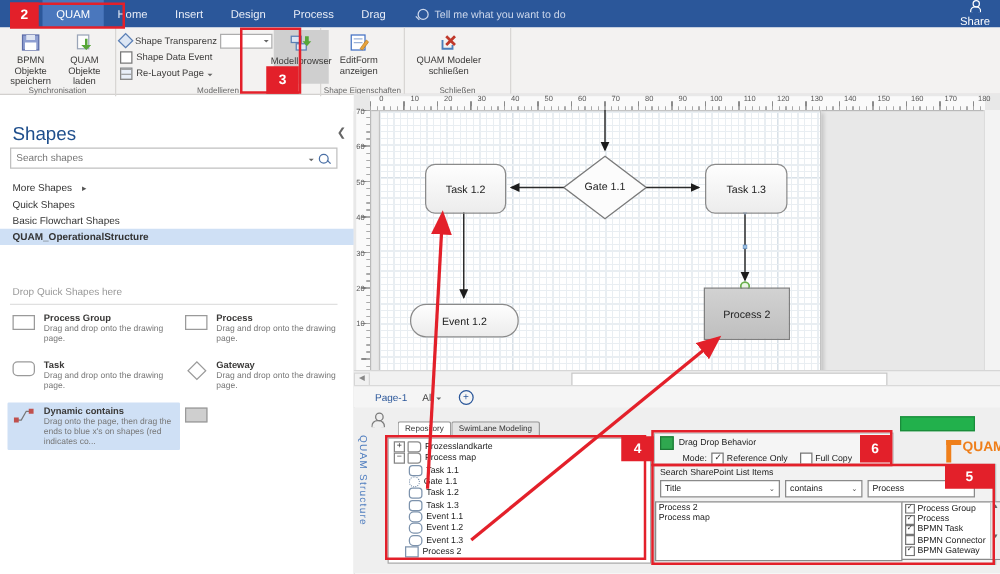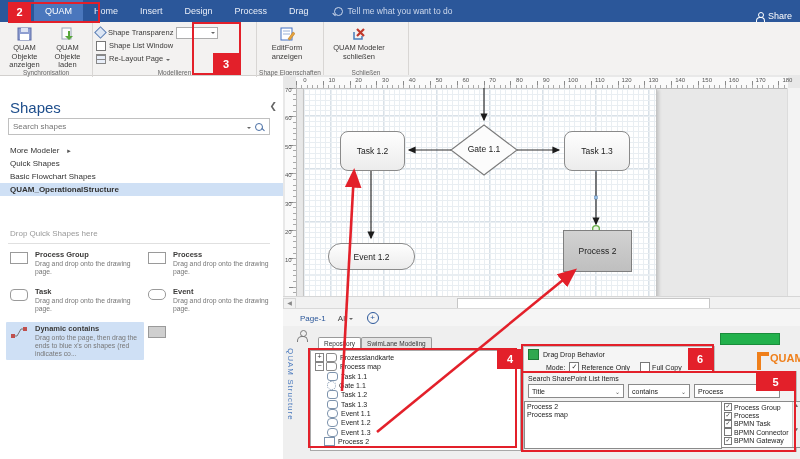--- a/index.html
+++ b/index.html
@@ -8,21 +8,21 @@
 
   
   .titlebar{position:absolute;left:0;top:0;width:800px;height:22px;background:#2b579a;
     display:flex;align-items:center;color:#fff;font-size:9px;}
   .tabs{display:flex;margin-left:34px;height:22px;align-items:center;}
   .tab{padding:0 11px;height:22px;line-height:22px;cursor:default;color:#e8edf7;}
   .tab.active{background:#466fa0;background:#4a77bd;color:#fff;}
   .tellme{display:flex;align-items:center;margin-left:14px;color:#cdd8ec;font-size:8.5px;gap:5px;}
   .mag{width:7px;height:7px;border:1.2px solid #cdd8ec;border-radius:50%;position:relative;display:inline-block;}
   .mag::after{content:"";position:absolute;left:-3px;top:6px;width:4px;height:1.2px;background:#cdd8ec;transform:rotate(45deg);}
-  .share{position:absolute;right:8px;top:0;height:32px;display:flex;align-items:center;gap:4px;font-size:9px;color:#fff;}
+  .share{position:absolute;right:8px;top:0;height:32px;display:flex;align-items:center;gap:4px;font-size:9px;color:#fff;flex-direction:column;}
   .person{width:8px;height:8px;position:relative;display:inline-block;}
   .person::before{content:"";position:absolute;left:2px;top:0;width:4px;height:4px;border:1px solid #fff;border-radius:50%;}
   .person::after{content:"";position:absolute;left:0;top:5px;width:7px;height:4px;border:1px solid #fff;border-bottom:none;border-radius:4px 4px 0 0;}
 
   
   .ribbon{position:absolute;left:0;top:22px;width:800px;height:53px;background:#f3f2f1;
     border-bottom:1px solid #d2d0ce;display:flex;font-size:7.5px;color:#3b3a39;}
   .rgroup{position:relative;height:53px;border-right:1px solid #d8d6d4;display:flex;align-items:flex-start;padding:2px 3px 0 3px;}
   .rgroup-label{position:absolute;bottom:1px;left:0;right:0;text-align:center;font-size:6.5px;color:#666;white-space:nowrap;}
   .bigbtn{width:44px;display:flex;flex-direction:column;align-items:center;text-align:center;padding-top:3px;line-height:1.15;cursor:default;}
@@ -186,48 +186,56 @@
   </div>
 
   <div class="ribbon">
     <div class="rgroup" style="width:86px;">
       <div class="bigbtn">
         <svg class="ric" width="15" height="14">
           <rect x="1" y="1" width="13" height="12" fill="#8f9fd1" stroke="#5c6ca8"></rect>
           <rect x="4" y="1" width="7" height="4" fill="#dfe5f2"></rect>
           <rect x="3" y="7" width="9" height="6" fill="#fff"></rect>
         </svg>
-        <span>QUAM Objekte anzeigen</span>
+        <span>BPMN Objekte speichern</span>
       </div>
       <div class="bigbtn">
         <svg class="ric" width="15" height="14">
           <rect x="2" y="1" width="9" height="11" fill="#fdfdfd" stroke="#9aa5b8"></rect>
           <path d="M10,4 L10,9 L7,9 L11,13 L15,9 L12,9 L12,4 Z" fill="#57a639" transform="translate(-2,0)"></path>
         </svg>
         <span>QUAM Objekte laden</span>
       </div>
       <div class="rgroup-label">Synchronisation</div>
     </div>
 
     <div class="rgroup" style="width:157px;">
       <div class="smallcol">
         <div class="smallrow">
           <span class="ic-diamond"></span>
           <span>Shape Transparenz</span>
           <span class="combo-empty"></span>
         </div>
         <div class="smallrow">
           <span class="cb"></span>
-          <span>Shape List Window</span>
+          <span>Shape Data Event</span>
         </div>
         <div class="smallrow">
           <span class="ic-grid"></span>
           <span>Re-Layout Page</span>
           <span class="caret-down"></span>
         </div>
+      </div>
+      <div class="bigbtn sel" style="margin-left:1px;">
+        <svg class="ric" width="18" height="15">
+          <rect x="1" y="2" width="8" height="5" fill="#dce6f4" stroke="#5b7fb4"></rect>
+          <rect x="5" y="8" width="8" height="5" fill="#dce6f4" stroke="#5b7fb4"></rect>
+          <path d="M12,2 L12,6 L10,6 L13.5,10 L17,6 L15,6 L15,2 Z" fill="#57a639"></path>
+        </svg>
+        <span>Modellbrowser</span>
       </div>
       <div class="rgroup-label">Modellieren</div>
     </div>
 
     <div class="rgroup" style="width:60px;">
       <div class="bigbtn" style="width:54px;">
         <svg class="ric" width="15" height="14">
           <rect x="1" y="1" width="11" height="12" fill="#fff" stroke="#4472c4"></rect>
           <line x1="3" y1="4" x2="10" y2="4" stroke="#9ab2d8"></line>
           <line x1="3" y1="7" x2="10" y2="7" stroke="#9ab2d8"></line>
@@ -254,21 +262,21 @@
 
   <div class="shapes-panel">
     <div class="sp-title">Shapes</div>
     <div class="sp-collapse">❮</div>
     <div class="sp-search">
       <input type="text" placeholder="Search shapes" style="">
       <span class="caret-down"></span>
       <span class="magd"></span>
     </div>
     <div class="sp-stencils">
-        <div class="sp-row"><span>More Modeler</span><span class="arrow">▸</span></div>
+        <div class="sp-row"><span>More Shapes</span><span class="arrow">▸</span></div>
         <div class="sp-row"><span>Quick Shapes</span></div>
         <div class="sp-row"><span>Basic Flowchart Shapes</span></div>
         <div class="sp-row selected"><span>QUAM_OperationalStructure</span></div>
       </div>
     <div class="sp-drop">Drop Quick Shapes here</div>
     <div class="sp-sep"></div>
     <div class="sp-masters">
         <div class="master">
           <span class="m-ic">
             <span class="shp shp-rect"></span>
@@ -291,24 +299,24 @@
           <span class="m-ic">
             <span class="shp shp-round"></span>
           </span>
           <div>
             <div class="m-name">Task</div>
             <div class="m-desc">Drag and drop onto the drawing page.</div>
           </div>
         </div>
         <div class="master">
           <span class="m-ic">
-            <span class="shp shp-pill"></span>
+            <span class="shp shp-diamond"></span>
           </span>
           <div>
-            <div class="m-name">Event</div>
+            <div class="m-name">Gateway</div>
             <div class="m-desc">Drag and drop onto the drawing page.</div>
           </div>
         </div>
         <div class="master selected">
           <span class="m-ic">
             <svg width="16" height="13">
               <path d="M2,10 L6,10 L10,3 L14,3" stroke="#777" fill="none"></path>
               <rect x="0" y="8" width="4" height="4" fill="#c0504d"></rect>
               <rect x="12" y="1" width="4" height="4" fill="#c0504d"></rect>
             </svg>

